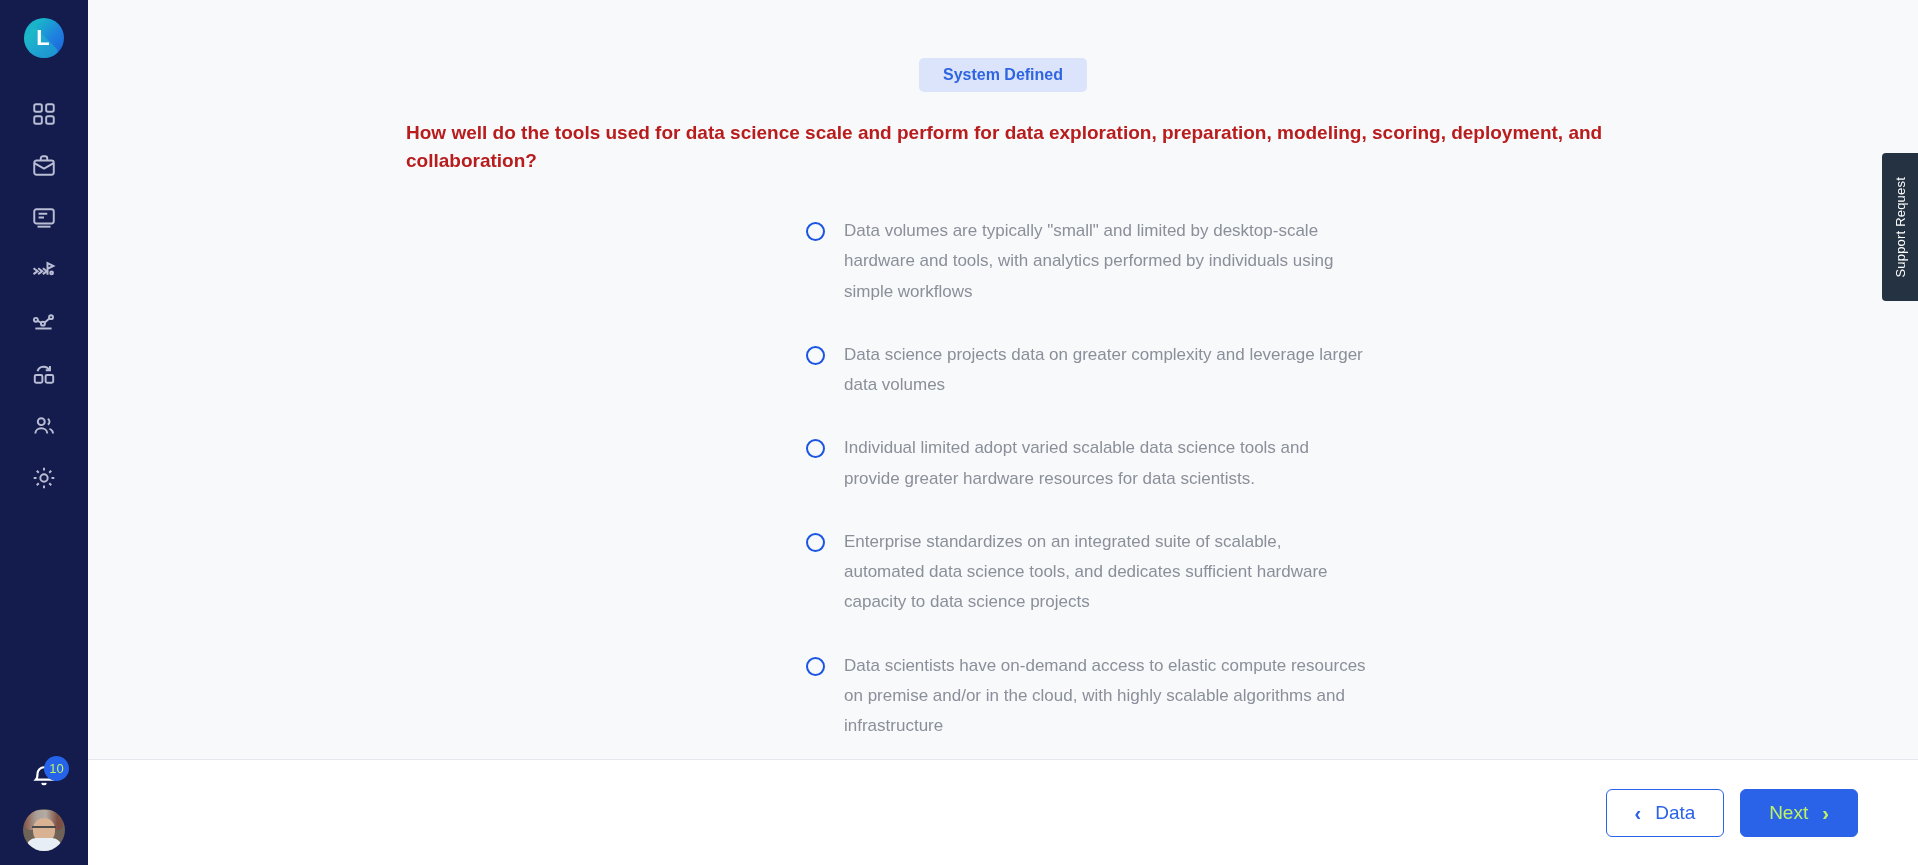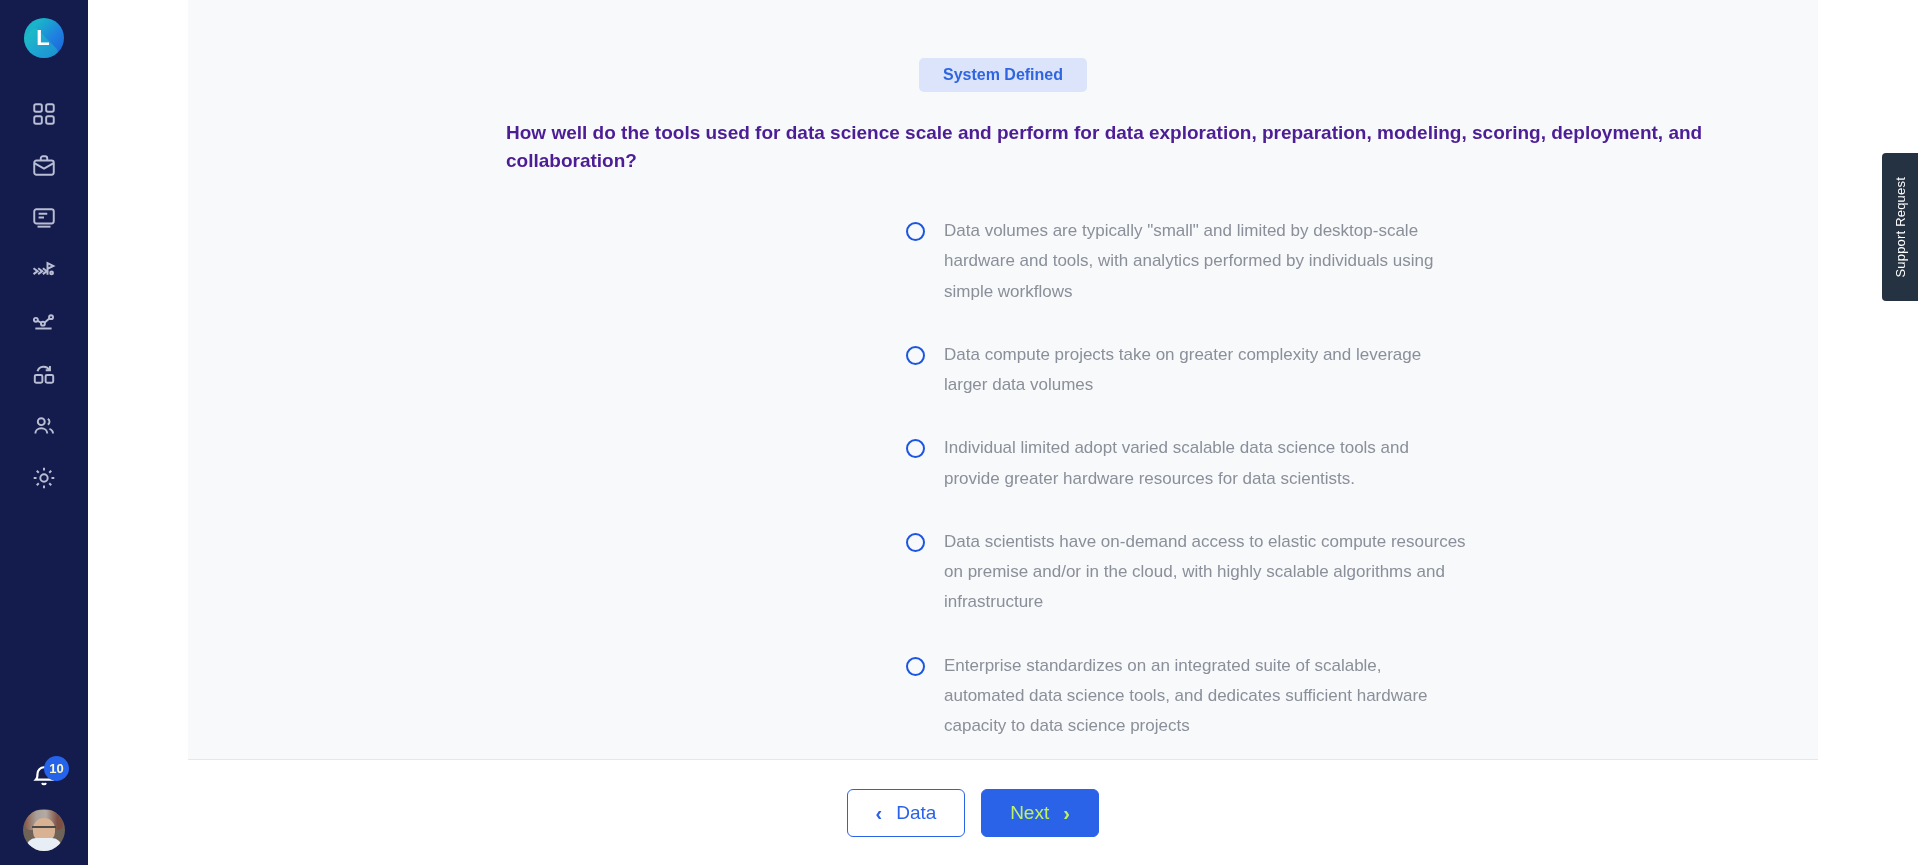--- a/index.html
+++ b/index.html
@@ -102,23 +102,23 @@
   .bell-wrap svg * { stroke: #ffffff; }
   .bell-badge {
     position: absolute;
     top: -1px;
     right: -3px;
     min-width: 25px;
     height: 25px;
     padding: 0 5px;
     border-radius: 13px;
     background: #2563eb;
-    color: #fef9c3;
+    color: #bef264;
     font-size: 13px;
-    font-weight: bold;
+    font-weight: normal;
     line-height: 25px;
     text-align: center;
     margin-left: 44px;
   }
   .avatar {
     margin-top: 8px;
     width: 42px;
     height: 42px;
     border-radius: 50%;
     overflow: hidden;
@@ -151,21 +151,20 @@
   }
 
   
   .main {
     flex: 1;
     height: 865px;
     position: relative;
     display: flex;
     flex-direction: column;
     background: #ffffff;
-    align-items: center;
   }
 
   .content {
     flex: 1;
     background: #f7f9fb;
     border-bottom: 1px solid #e4e7ec;
     overflow: hidden;
     position: relative;
   }
 
@@ -182,21 +181,21 @@
     border-radius: 5px;
     padding: 9px 24px;
     line-height: 1;
   }
 
   .question {
     margin: 27px 0 0 0;
     padding: 0 60px 0 318px;
     font-size: 19px;
     font-weight: bold;
-    color: #4c1d95;
+    color: #b91c1c;
     line-height: 1.45;
     max-width: 1630px;
   }
 
   .options {
     margin-top: 42px;
     padding-left: 718px;
   }
   .option {
     display: flex;
@@ -417,36 +416,36 @@
 
       <div class="options">
 
         <label class="option">
           <span class="radio"></span>
           <span class="option-label">Data volumes are typically "small" and limited by desktop-scale hardware and tools, with analytics performed by individuals using simple workflows</span>
         </label>
 
         <label class="option">
           <span class="radio"></span>
-          <span class="option-label">Data compute projects take on greater complexity and leverage larger data volumes</span>
+          <span class="option-label">Data science projects data on greater complexity and leverage larger data volumes</span>
         </label>
 
         <label class="option">
           <span class="radio"></span>
           <span class="option-label">Individual limited adopt varied scalable data science tools and provide greater hardware resources for data scientists.</span>
         </label>
 
         <label class="option">
           <span class="radio"></span>
-          <span class="option-label">Data scientists have on-demand access to elastic compute resources on premise and/or in the cloud, with highly scalable algorithms and infrastructure</span>
+          <span class="option-label">Enterprise standardizes on an integrated suite of scalable, automated data science tools, and dedicates sufficient hardware capacity to data science projects</span>
         </label>
 
         <label class="option">
           <span class="radio"></span>
-          <span class="option-label">Enterprise standardizes on an integrated suite of scalable, automated data science tools, and dedicates sufficient hardware capacity to data science projects</span>
+          <span class="option-label">Data scientists have on-demand access to elastic compute resources on premise and/or in the cloud, with highly scalable algorithms and infrastructure</span>
         </label>
 
       </div>
     </section>
 
     <footer class="footer">
       <button class="btn btn-prev">
         <span class="chev">‹</span>
         <span>Data</span>
       </button>

